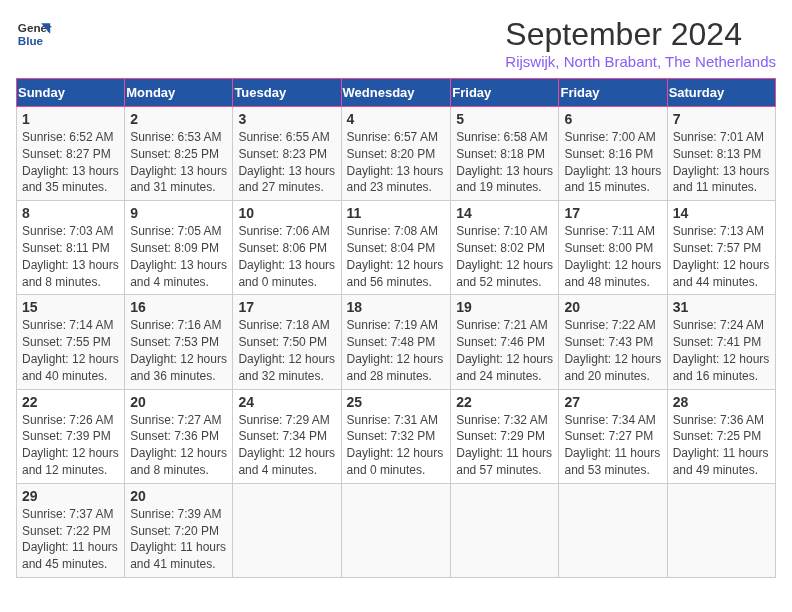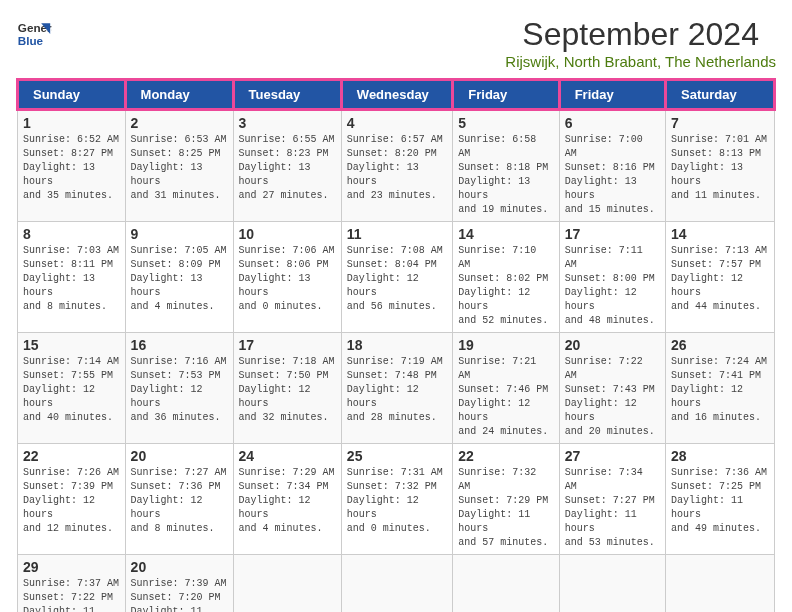--- a/index.html
+++ b/index.html
@@ -19,68 +19,67 @@
     .logo {
       display: flex;
       align-items: center;
       gap: 4px;
     }
     .logo-icon {
       width: 36px;
       height: 36px;
     }
     .title-block {
-      text-align: center;
+      text-align: left;
     }
     .month-title {
       font-size: 32px;
       font-weight: normal;
       color: #333;
     }
     .subtitle {
       font-size: 15px;
-      color: #4d7c0f;
+      color: #8b5cf6;
     }
     table {
       width: 100%;
       border-collapse: collapse;
       font-size: 11px;
     }
     thead th {
       background-color: #2255a4;
       color: #fff;
       text-align: left;
-      padding: 6px 14px;
+      padding: 6px 1px;
       font-size: 13px;
       font-weight: bold;
-      border: 3px solid #ec4899;
+      border: 1px solid #ec4899;
     }
     tbody td {
       border: 1px solid #ccc;
       vertical-align: top;
       padding: 4px 5px;
       width: 113px;
       min-height: 70px;
       background: #fff;
     }
     tbody tr:nth-child(odd) td {
       background: #f9f9f9;
     }
     .day-num {
       font-size: 14px;
       font-weight: bold;
       color: #333;
       display: block;
       margin-bottom: 2px;
     }
     .day-detail {
-      font-size: 10px;
+      font-size: 12px;
       color: #444;
       line-height: 1.4;
-      font-family: Liberation Mono, monospace;
     }
     td.empty {
       background: #f0f0f0;
     }
   </style>
 </head>
 <body>
 
 <div class="header-section">
   <div class="logo">
@@ -188,21 +187,21 @@
         </td>
         <td>
           <span class="day-num">19</span>
           <div class="day-detail">Sunrise: 7:21 AM<br>Sunset: 7:46 PM<br>Daylight: 12 hours<br>and 24 minutes.</div>
         </td>
         <td>
           <span class="day-num">20</span>
           <div class="day-detail">Sunrise: 7:22 AM<br>Sunset: 7:43 PM<br>Daylight: 12 hours<br>and 20 minutes.</div>
         </td>
         <td>
-          <span class="day-num">26</span>
+          <span class="day-num">31</span>
           <div class="day-detail">Sunrise: 7:24 AM<br>Sunset: 7:41 PM<br>Daylight: 12 hours<br>and 16 minutes.</div>
         </td>
       </tr>
       <tr>
         <td>
           <span class="day-num">22</span>
           <div class="day-detail">Sunrise: 7:26 AM<br>Sunset: 7:39 PM<br>Daylight: 12 hours<br>and 12 minutes.</div>
         </td>
         <td>
           <span class="day-num">20</span>

